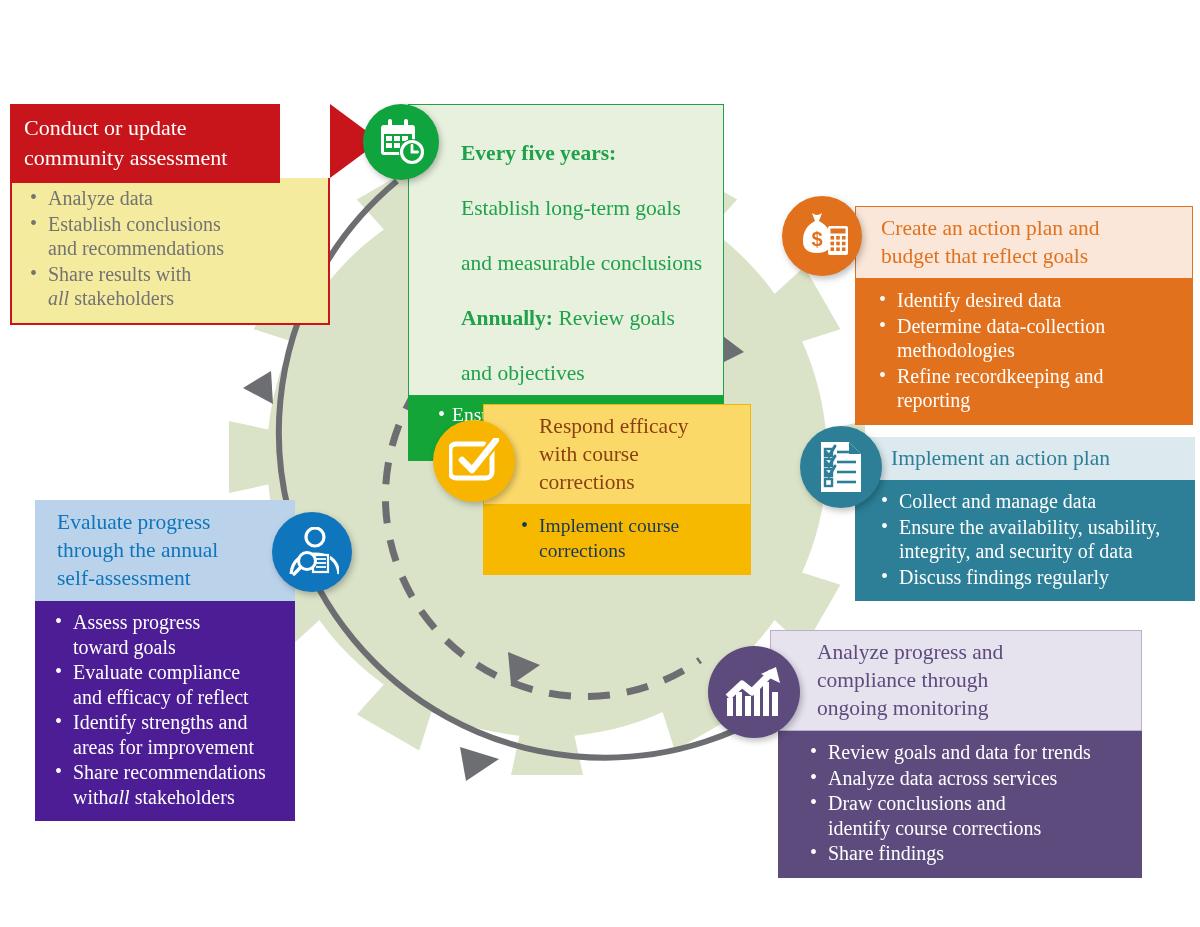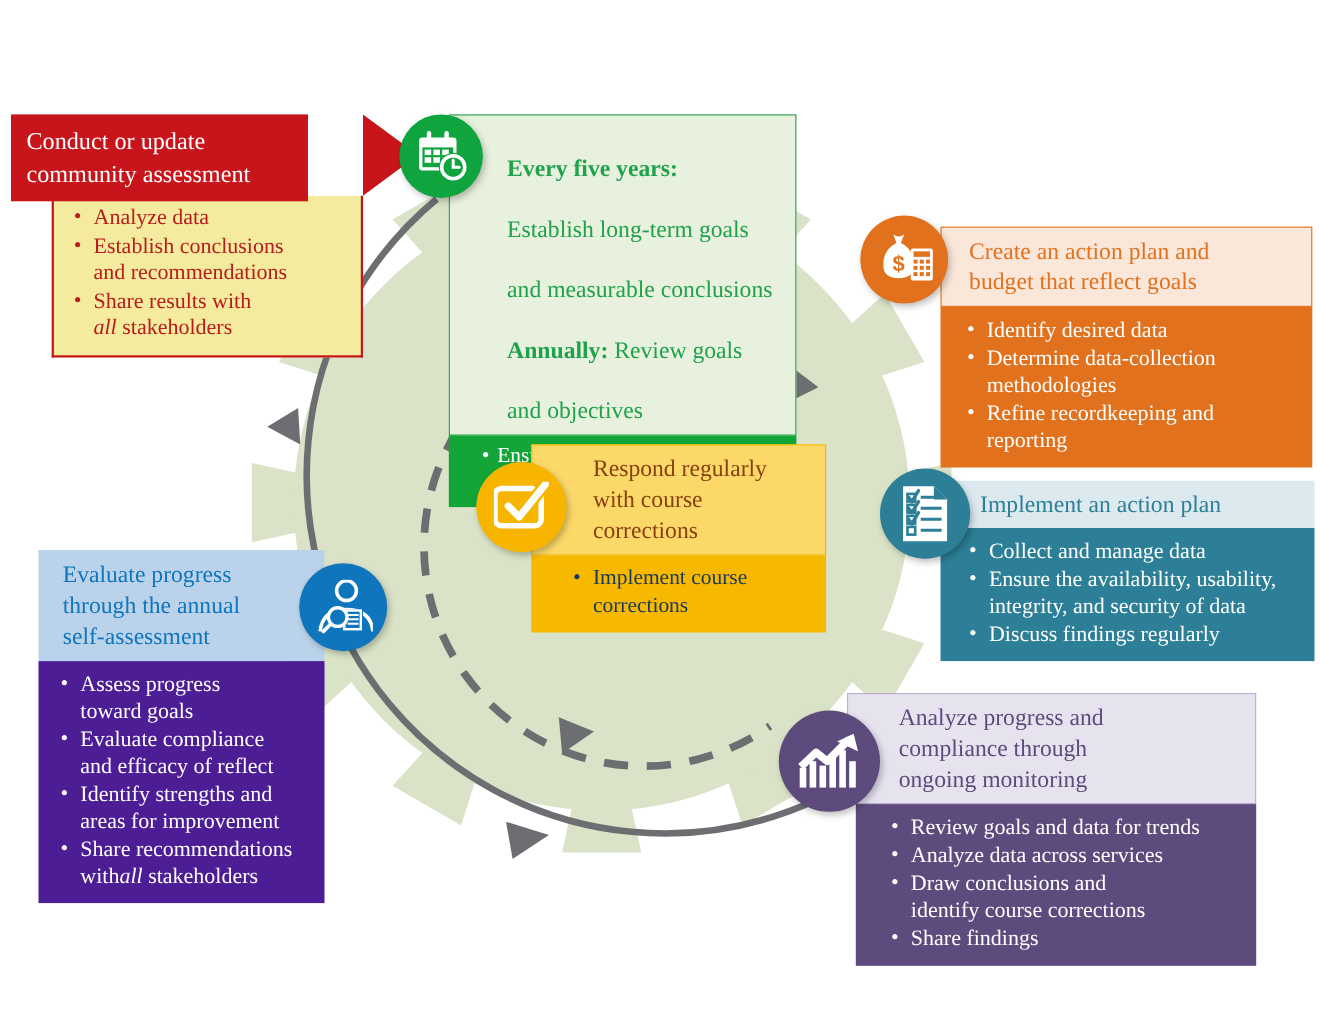--- a/index.html
+++ b/index.html
@@ -59,23 +59,22 @@
     width:0;height:0;
     border-top: 37px solid transparent;
     border-bottom: 37px solid transparent;
     border-left: 50px solid #C8151B;
     z-index: 2;
   }
   #card-red .body {
     background: #F4EB9E;
     border: 2px solid #C8151B;
     border-top: none;
-    color: #b91c1c;
+    color: #737373;
     padding-top: 8px;
-    margin-left: 37px;
   }
   #card-red .hdr-wrap { position: relative; height: 74px; }
 
   
   #card-green { left: 408px; top: 104px; width: 316px; }
   #card-green .hdr {
     background: #E8F1DE;
     border: 1px solid #21A14B;
     color: #1FA24B;
     padding: 7px 10px 8px 52px;
@@ -320,21 +319,21 @@
 and efficacy of reflect</li>
         <li>Identify strengths and
 areas for improvement</li>
         <li><span>Share recommendations
 with</span><i>all</i><span> stakeholders</span></li>
       </ul>
     </div>
   </div>
 
   <div class="card" id="card-amber">
-    <div class="hdr">Respond regularly
+    <div class="hdr">Respond efficacy
 with course
 corrections</div>
     <div class="body">
       <ul>
         <li>Implement course
 corrections</li>
       </ul>
     </div>
   </div>
 

